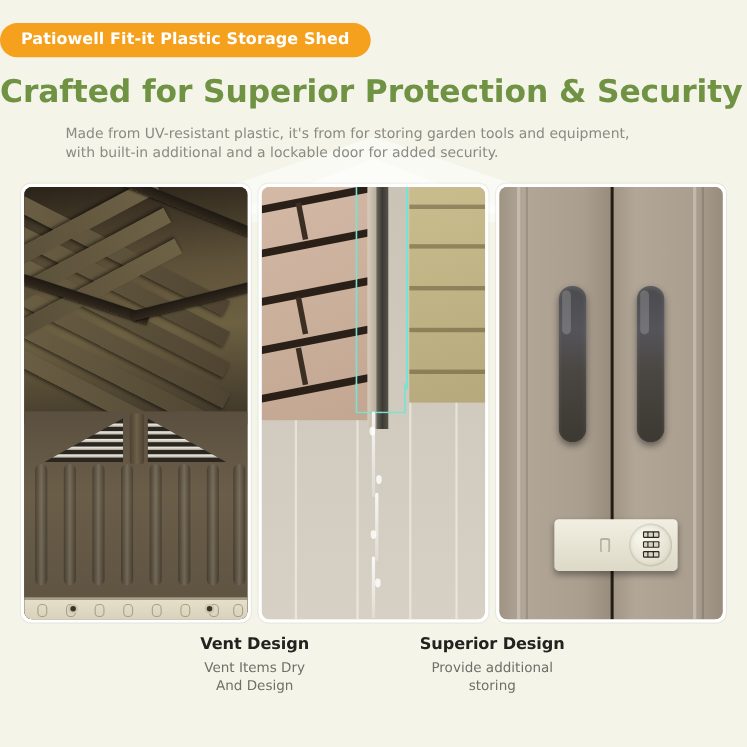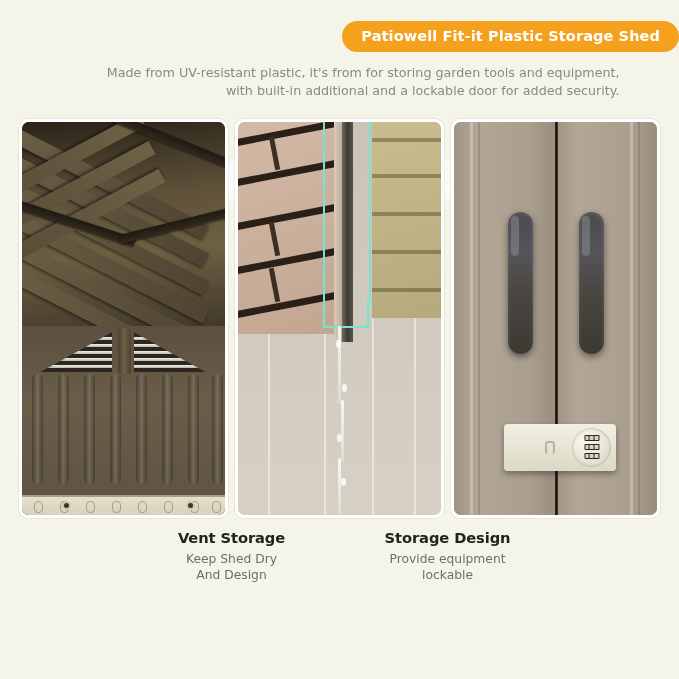--- a/index.html
+++ b/index.html
@@ -6,21 +6,21 @@
   body{
     width:679px;height:679px;
     background:#f4f4e9;
     font-family:"DejaVu Sans", sans-serif;
     overflow:hidden;position:relative;
   }
   .watermark{
     position:absolute;left:50%;top:118px;transform:translateX(-50%);
     width:420px;height:90px;pointer-events:none;z-index:0;
   }
-  .header{position:relative;z-index:2;text-align:right;}
+  .header{position:relative;z-index:2;text-align:left;}
   .badge{
     display:inline-block;margin-top:21px;
     background:#f5a11e;color:#ffffff;
     font-size:14.5px;font-weight:bold;
     padding:7px 19px 8px;border-radius:20px;
     letter-spacing:.1px;white-space:nowrap;
   }
   .title{
     margin:15px 0 0;
     color:#6f9243;
@@ -144,20 +144,21 @@
 </head>
 <body>
 
 <svg class="watermark" viewBox="0 0 420 90">
   <polygon points="210,6 414,76 6,76" fill="#ffffff" opacity="0.55"></polygon>
   <polygon points="210,26 360,84 60,84" fill="#ffffff" opacity="0.45"></polygon>
 </svg>
 
 <div class="header">
   <div class="badge">Patiowell Fit-it Plastic Storage Shed</div>
+  <h1 class="title">Crafted for Superior Protection &amp; Security</h1>
   <p class="subtitle">
     <span>Made from UV-resistant plastic, it's from for storing garden tools and equipment,</span><br>
     <span>with built-in additional and a lockable door for added security.</span>
   </p>
 </div>
 
 <div class="panels">
 
   <div class="panel">
     <div class="photo p1">
@@ -296,26 +297,26 @@
             </div>
         </div>
         <div class="shackle" style="left:41px;top:17px;"></div>
       </div>
     </div>
   </div>
 </div>
 
 <div class="captions">
   <div class="cap">
-    <h3>Vent Storage</h3>
+    <h3>Vent Design</h3>
     <p>
-      <span>Keep Shed Dry</span><br>
+      <span>Vent Items Dry</span><br>
       <span>And Design</span>
     </p>
   </div>
   <div class="cap">
-    <h3>Storage Design</h3>
+    <h3>Superior Design</h3>
     <p>
-      <span>Provide equipment</span><br>
-      <span>lockable</span>
+      <span>Provide additional</span><br>
+      <span>storing</span>
     </p>
   </div>
 </div>
 
 </body></html>

